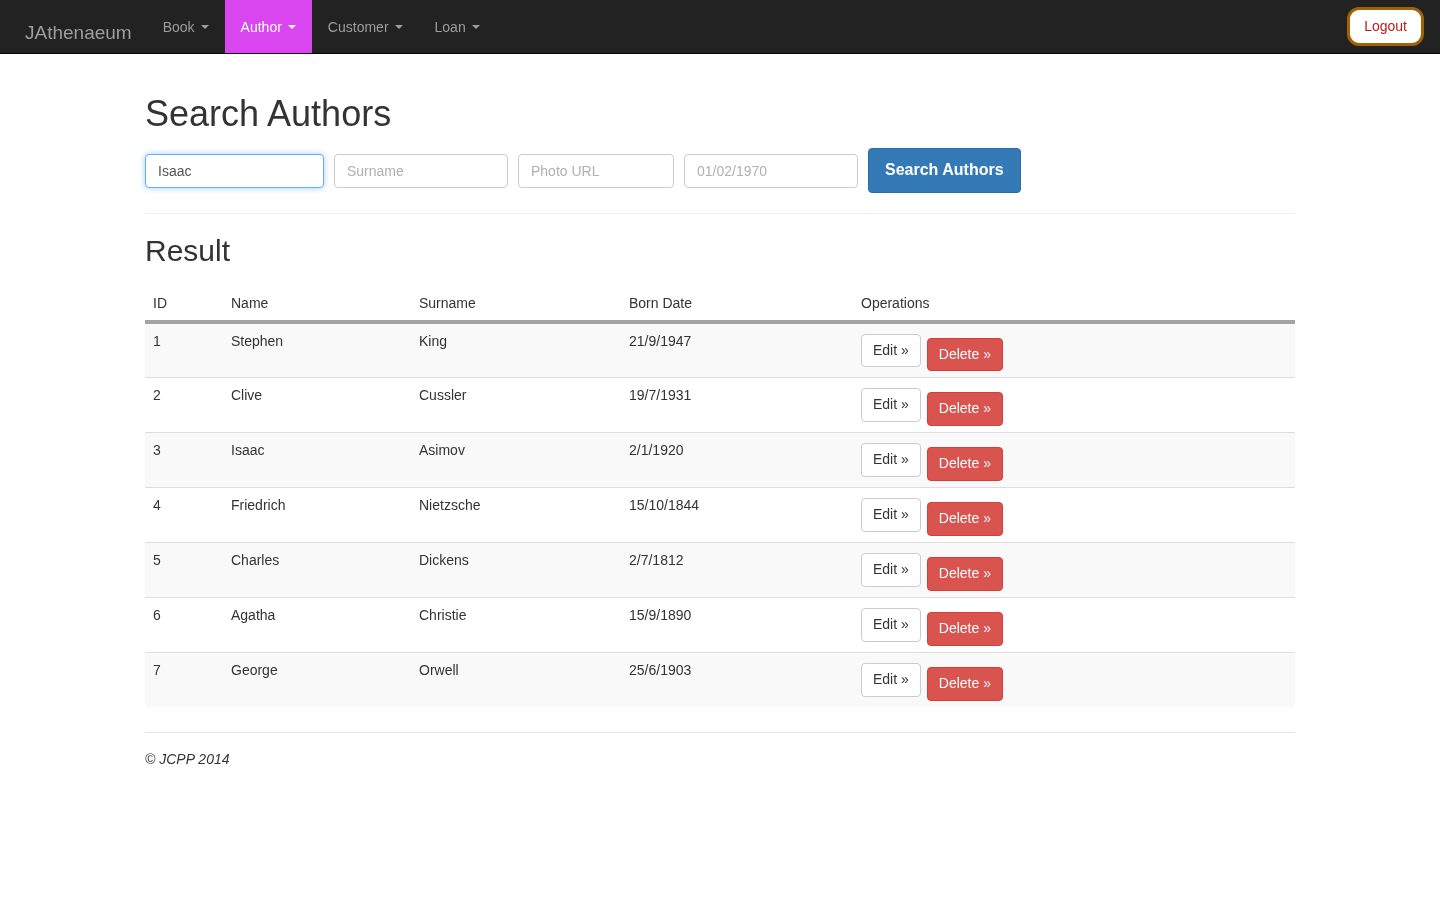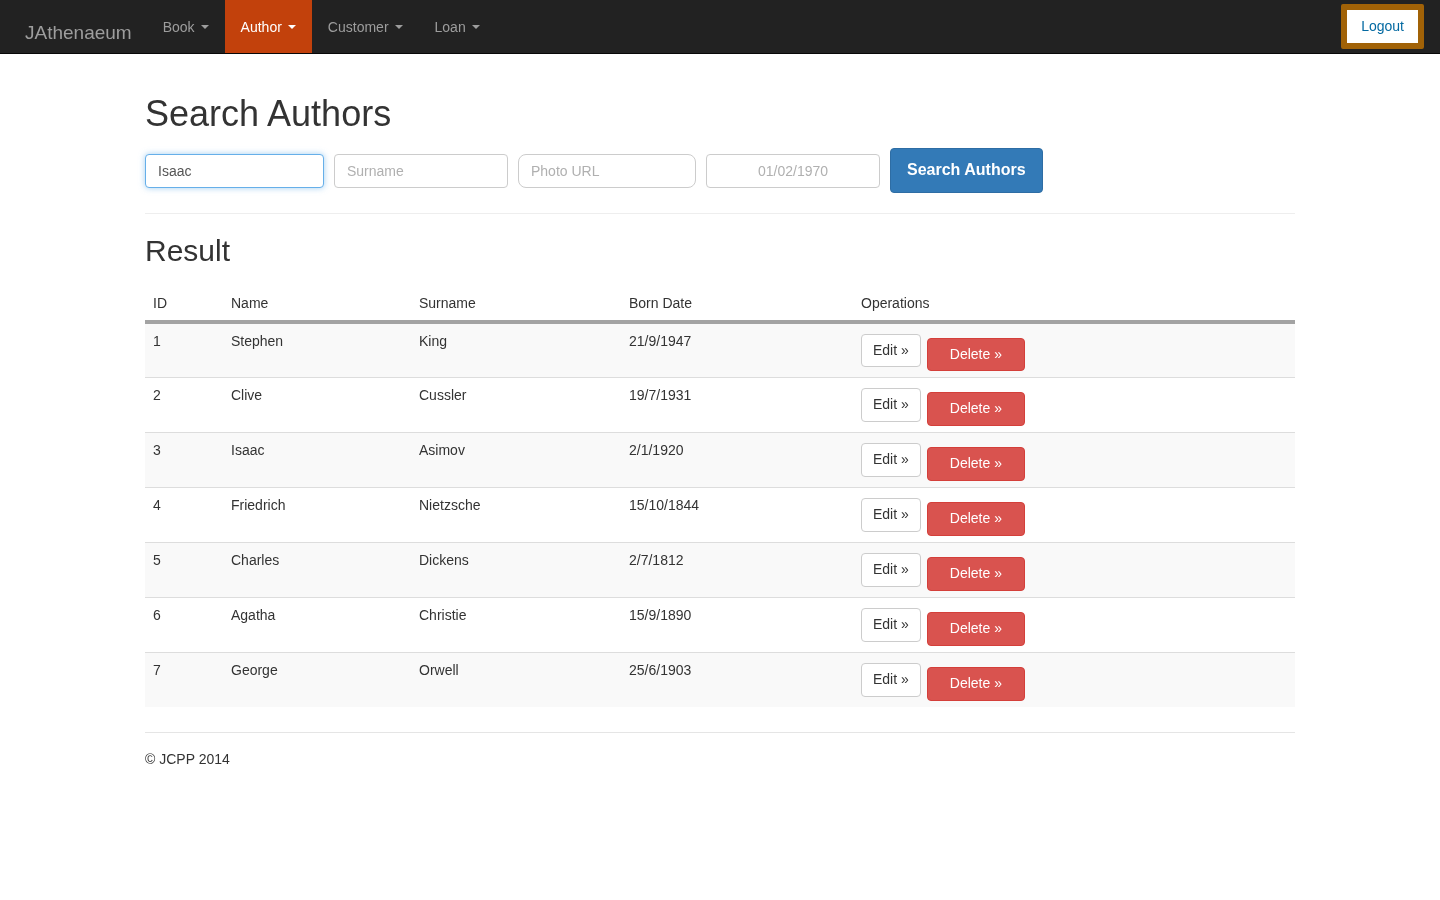--- a/index.html
+++ b/index.html
@@ -35,43 +35,43 @@
   .nav-item {
     display: flex; align-items: center;
     padding: 0 16px;
     color: #9d9d9d;
     font-size: 14px;
     text-decoration: none;
     white-space: nowrap;
     cursor: pointer;
   }
   .nav-item.active {
-    background: #c2410c;
+    background: #d946ef;
     color: #ffffff;
   }
   .caret {
     display: inline-block;
     width: 0; height: 0;
     margin-left: 6px;
     vertical-align: middle;
     border-top: 4px solid currentColor;
     border-right: 4px solid transparent;
     border-left: 4px solid transparent;
   }
   .nav-right {
     margin-left: auto;
     display: flex;
     align-items: center;
     padding-right: 16px;
   }
   .btn-logout {
     background: #ffffff;
-    border: 6px solid #a16207;
-    border-radius: 2px;
-    color: #0369a1;
+    border: 3px solid #a16207;
+    border-radius: 12px;
+    color: #b91c1c;
     font-size: 14px;
     font-family: inherit;
     padding: 7px 14px;
     cursor: pointer;
     line-height: 1.3;
   }
 
   
   .container {
     width: 1150px;
@@ -108,22 +108,22 @@
     padding: 6px 12px;
     font-size: 14px;
     font-family: inherit;
     color: #555555;
     background: #ffffff;
     outline: none;
   }
   .form-control::placeholder { color: #b0b0b0; opacity: 1; }
   .form-control.f-name    { width: 179px; }
   .form-control.f-surname { width: 174px; }
-  .form-control.f-photo   { width: 178px; border-radius: 8px; }
-  .form-control.f-born    { width: 174px; text-align: center; }
+  .form-control.f-photo   { width: 156px; }
+  .form-control.f-born    { width: 174px; }
   .form-control.focused {
     border-color: #66afe9;
     box-shadow: 0 0 6px rgba(102,175,233,.6);
   }
   .btn-primary {
     height: 45px;
     background: #337ab7;
     border: 1px solid #2e6da4;
     border-radius: 4px;
     color: #ffffff;
@@ -184,35 +184,36 @@
     vertical-align: middle;
   }
   .btn-delete {
     display: inline-block;
     background: #d9534f;
     border: 1px solid #d43f3a;
     border-radius: 4px;
     color: #ffffff;
     font-size: 14px;
     font-family: inherit;
-    padding: 6px 22px;
+    padding: 6px 11px;
     cursor: pointer;
     line-height: 1.42;
     margin-left: 6px;
     vertical-align: middle;
     margin-top: 8px;
   }
 
   
   footer.page-footer {
     border-top: 1px solid #e5e5e5;
     margin-top: 25px;
     padding-top: 18px;
     font-size: 14px;
     color: #333333;
+    font-style: italic;
   }
 </style>
 </head>
 <body>
 
 <nav class="navbar">
   <a class="nav-brand" href="#">JAthenaeum</a>
 
   <div class="nav-items">
     <a class="nav-item" href="#">

